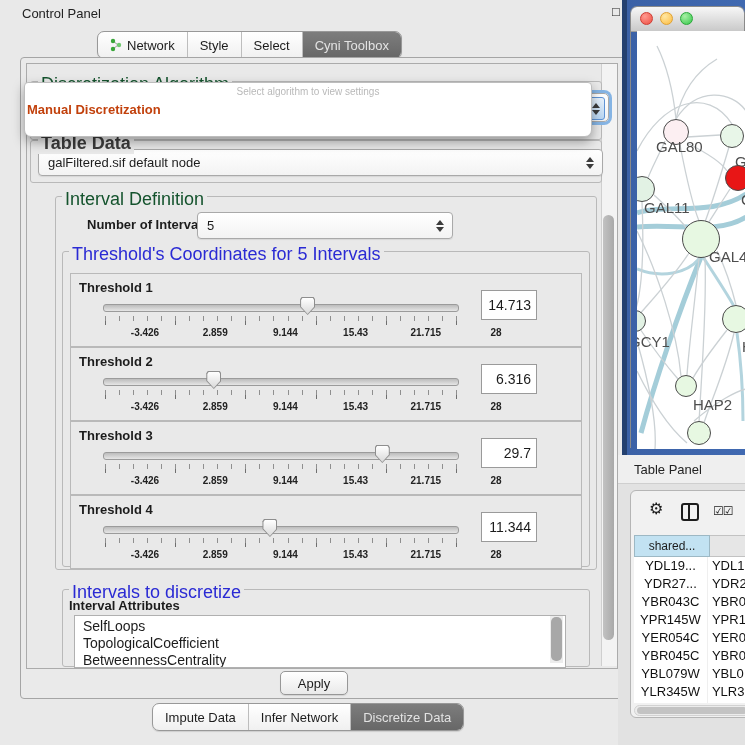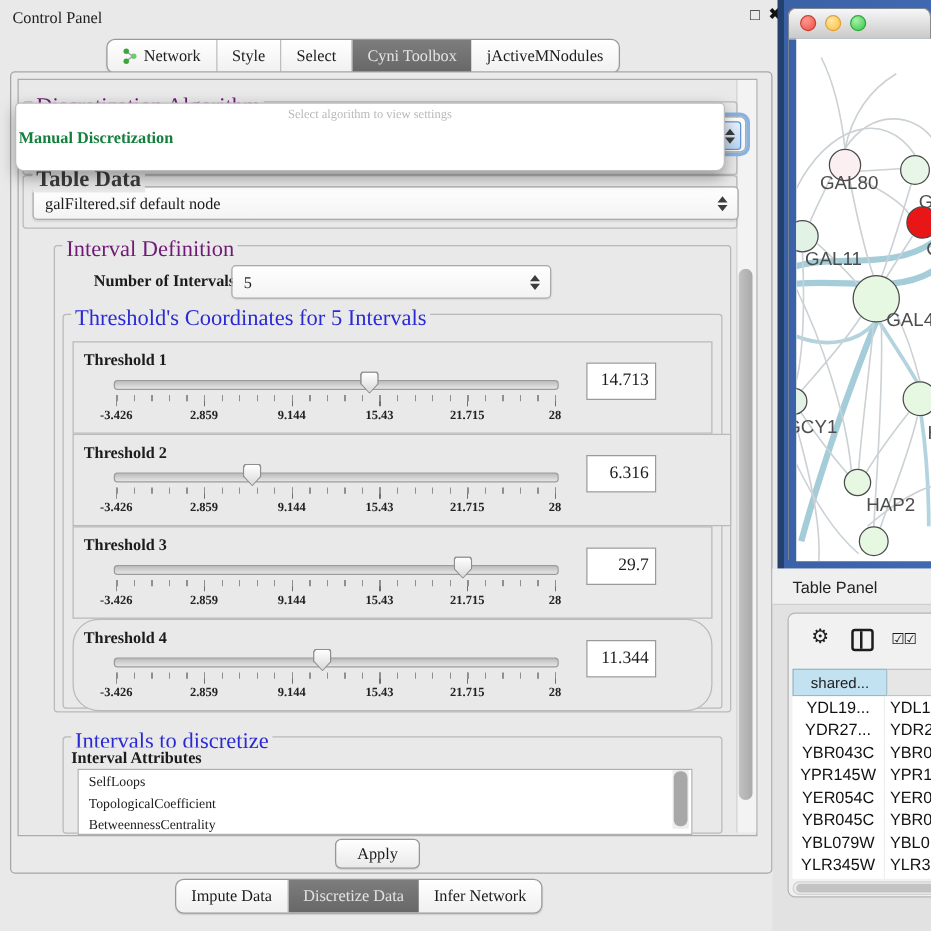--- a/index.html
+++ b/index.html
@@ -1,19 +1,19 @@
 <!DOCTYPE html>
 <html><head>
 <meta charset="utf-8">
 <style>
   html,body{margin:0;padding:0;background:#d9d9d9;}
   .screen{position:relative;width:745px;height:745px;overflow:hidden;
     background:#e9e9e9;font-family:"Liberation Sans","DejaVu Sans",sans-serif;color:#1c1c1c;}
   
-  .control-panel{position:absolute;left:0;top:0;width:622px;height:684px;font-family:Liberation Serif, serif;}
+  .control-panel{position:absolute;left:12px;top:0;width:622px;height:684px;}
   .cp-title{position:absolute;left:10px;top:6px;font-size:13px;color:#222;}
   .cp-float{position:absolute;left:600px;top:4px;font-size:13px;color:#222;}
   .cp-close{position:absolute;left:615px;top:4px;font-size:12px;font-weight:bold;color:#111;}
   .seg{position:absolute;display:flex;height:26px;border:1px solid #989898;border-radius:7px;
     background:linear-gradient(#ffffff,#f0f0f0);overflow:hidden;box-shadow:0 1px 1px rgba(0,0,0,.12);}
   .seg-item{display:flex;align-items:center;justify-content:center;gap:5px;font-size:13px;
     padding:0 12px;border-right:1px solid #bdbdbd;white-space:nowrap;}
   .seg-item:last-child{border-right:none;}
   .seg-item.selected{background:linear-gradient(#7d7d7d,#676767);color:#e3e3e3;border-right:none;}
   .top-tabs{left:85px;top:31px;}
@@ -21,68 +21,68 @@
   .outer-panel{position:absolute;left:8px;top:57px;width:608px;height:640px;
     border:1px solid #a5a5a5;border-radius:4px;background:#eaeaea;}
   .scroll-content{position:absolute;left:14px;top:63px;width:590px;height:604px;
     border:1px solid #ababab;background:#e9e9e9;}
   .v-scroll{position:absolute;left:589px;top:64px;width:15px;height:602px;
     background:#f3f3f3;border-left:1px solid #cfcfcf;}
   .v-thumb{position:absolute;left:591px;top:215px;width:11px;height:425px;border-radius:6px;
     background:linear-gradient(90deg,#c2c2c2,#a9a9a9);}
   .group{position:absolute;border:1px solid #b9b9b9;border-radius:3px;}
   .group-title{position:absolute;font-size:18px;background:#e9e9e9;padding:0 3px;z-index:5;white-space:nowrap;text-align:center;}
-  .t-green{color:#701a75;}
+  .t-green{color:#14532d;}
   .t-blue{color:#2a2ad4;}
   .t-dark{color:#3c3c3c;font-weight:600;}
   .combo{position:absolute;background:linear-gradient(#ffffff,#f3f3f3);border:1px solid #a9a9a9;
     border-radius:4px;font-size:13px;display:flex;align-items:center;padding-left:9px;
     box-shadow:0 1px 1px rgba(0,0,0,.08);}
   .stepper{position:absolute;right:8px;top:50%;transform:translateY(-50%);display:flex;
     flex-direction:column;gap:2px;align-items:center;}
   .tri-up{width:0;height:0;border-left:4px solid transparent;border-right:4px solid transparent;
     border-bottom:5px solid #3c3c3c;}
   .tri-down{width:0;height:0;border-left:4px solid transparent;border-right:4px solid transparent;
     border-top:5px solid #3c3c3c;}
   .algo-combo{left:24px;top:93px;width:562px;height:27px;border-radius:5px;z-index:10;
     box-shadow:0 0 0 3px #85b4e4;}
   .focus-stepper{position:absolute;right:3px;top:3px;width:17px;height:21px;border-radius:3px;
     border:1px solid #5f94d6;background:linear-gradient(#e8f2fc,#b9d6f2);display:flex;
     flex-direction:column;gap:2px;align-items:center;justify-content:center;}
   .popup{position:absolute;left:12px;top:82px;width:566px;height:53px;background:#ffffff;
     border:1px solid #bdbdbd;border-radius:4px 4px 7px 7px;z-index:60;
     box-shadow:0 5px 12px rgba(0,0,0,.35);}
   .popup-placeholder{position:absolute;left:0;right:0;top:3px;text-align:center;font-size:10px;color:#b9b9b9;}
-  .popup-item{position:absolute;left:2px;font-size:13px;color:#15803d;white-space:nowrap;}
+  .popup-item{position:absolute;left:2px;font-size:13px;color:#c2410c;white-space:nowrap;}
   .popup-item.bold{font-weight:bold;top:19px;}
   .popup-item.plain{top:35px;}
   .noi-label{position:absolute;left:75px;top:217px;font-size:13px;font-weight:bold;}
   
   #th-list{position:absolute;left:58px;top:273px;width:510px;height:296px;}
   .th-panel{position:absolute;left:0;width:510px;height:72px;border:1px solid #b9b9b9;background:#e9e9e9;}
   .th-label{position:absolute;left:8px;top:6px;font-size:13px;font-weight:bold;}
   .track{position:absolute;left:32px;top:30px;width:354px;height:6px;border-radius:3px;
     background:linear-gradient(#bcbcbc,#e6e6e6);border:1px solid #9b9b9b;}
   .thumb-outer{position:absolute;top:23px;width:15px;height:18px;background:#8e8e8e;
     clip-path:polygon(10% 0,90% 0,100% 12%,100% 55%,50% 100%,0 55%,0 12%);}
   .thumb-inner{position:absolute;left:1px;top:1px;width:13px;height:16px;
     background:linear-gradient(#ffffff,#d9d9d9);
     clip-path:polygon(10% 0,90% 0,100% 12%,100% 55%,50% 100%,0 55%,0 12%);}
   .minor-ticks{position:absolute;left:34px;top:42px;width:352px;height:5px;
     background:repeating-linear-gradient(90deg,#8f8f8f 0,#8f8f8f 1px,transparent 1px,transparent 14.04px);}
   .major-ticks{position:absolute;left:34px;top:42px;width:352px;height:9px;
     background:repeating-linear-gradient(90deg,#6f6f6f 0,#6f6f6f 1px,transparent 1px,transparent 70.2px);}
-  .tick-lab{position:absolute;top:53px;transform:translateX(-50%);font-size:10px;font-weight:bold;color:#222;white-space:nowrap;}
+  .tick-lab{position:absolute;top:53px;transform:translateX(-50%);font-size:10px;font-weight:bold;color:#222;white-space:nowrap;margin-left:40px;}
   .value-box{position:absolute;left:410px;top:16px;width:56px;height:30px;background:#ffffff;
     border:1px solid #9a9a9a;font-size:14px;display:flex;align-items:center;justify-content:flex-end;
     padding-right:5px;box-sizing:border-box;}
   .num-label{position:absolute;left:57px;top:598px;font-size:13px;font-weight:bold;background:#e9e9e9;z-index:5;}
   .attr-list{position:absolute;left:62px;top:615px;width:490px;height:49px;background:#ffffff;
     border:1px solid #b0b0b0;overflow:hidden;margin:0;padding:2px 0 0 0;list-style:none;z-index:4;}
-  .attr-list li{font-size:11px;line-height:17px;padding-left:8px;}
+  .attr-list li{font-size:14px;line-height:17px;padding-left:8px;}
   .attr-scroll{position:absolute;left:538px;top:616px;width:13px;height:47px;background:#ededed;z-index:6;}
   .attr-thumb{position:absolute;left:1px;top:1px;width:11px;height:44px;border-radius:5px;background:#a8a8a8;}
   .apply-btn{position:absolute;left:268px;top:671px;width:66px;height:22px;border-radius:5px;
     border:1px solid #979797;background:linear-gradient(#ffffff,#e9e9e9);font-size:13px;
     display:flex;align-items:center;justify-content:center;box-shadow:0 1px 1px rgba(0,0,0,.1);}
   .net-icon{display:inline-flex;width:12px;height:14px;}
   
   .network-frame{position:absolute;left:622px;top:0;width:123px;height:455px;
     background:linear-gradient(90deg,#24406f 0,#24406f 5px,#3b61a6 5px,#4069b1 100%);}
   .mac-window{position:absolute;left:8px;top:6px;width:115px;height:442px;
@@ -144,23 +144,20 @@
       </div>
       <div class="seg-item">
         <span>Style</span>
       </div>
       <div class="seg-item">
         <span>Select</span>
       </div>
       <div class="seg-item selected">
         <span>Cyni Toolbox</span>
       </div>
-      <div class="seg-item">
-        <span>jActiveMNodules</span>
-      </div>
     </div>
 
     <div class="outer-panel"></div>
     <div class="scroll-content"></div>
     <div class="v-scroll"></div>
     <div class="v-thumb"></div>
 
     <div class="group" style="left:18px;top:81px;width:570px;height:57px;"></div>
     <span class="group-title t-green" style="left:26px;top:74px;">Discretization Algorithm</span>
     <div class="combo algo-combo">
@@ -208,21 +205,21 @@
           <span class="tick-lab" style="left: 104.2px;">2.859</span>
           <span class="tick-lab" style="left: 174.4px;">9.144</span>
           <span class="tick-lab" style="left: 244.6px;">15.43</span>
           <span class="tick-lab" style="left: 314.8px;">21.715</span>
           <span class="tick-lab" style="left: 385px;">28</span>
           <div class="thumb-outer" style="left: 229.096px;">
             <div class="thumb-inner"></div>
           </div>
           <div class="value-box">14.713</div>
         </div>
-        <div class="th-panel" style="top: 74px; padding-left: 15px;">
+        <div class="th-panel" style="top: 74px;">
           <span class="th-label">Threshold 2</span>
           <div class="track"></div>
           <div class="major-ticks"></div>
           <div class="minor-ticks"></div>
           <span class="tick-lab" style="left: 34px;">-3.426</span>
           <span class="tick-lab" style="left: 104.2px;">2.859</span>
           <span class="tick-lab" style="left: 174.4px;">9.144</span>
           <span class="tick-lab" style="left: 244.6px;">15.43</span>
           <span class="tick-lab" style="left: 314.8px;">21.715</span>
           <span class="tick-lab" style="left: 385px;">28</span>
@@ -240,21 +237,21 @@
           <span class="tick-lab" style="left: 104.2px;">2.859</span>
           <span class="tick-lab" style="left: 174.4px;">9.144</span>
           <span class="tick-lab" style="left: 244.6px;">15.43</span>
           <span class="tick-lab" style="left: 314.8px;">21.715</span>
           <span class="tick-lab" style="left: 385px;">28</span>
           <div class="thumb-outer" style="left: 303.784px;">
             <div class="thumb-inner"></div>
           </div>
           <div class="value-box">29.7</div>
         </div>
-        <div class="th-panel" style="top: 222px; border-radius: 21px;">
+        <div class="th-panel" style="top: 222px;">
           <span class="th-label">Threshold 4</span>
           <div class="track"></div>
           <div class="major-ticks"></div>
           <div class="minor-ticks"></div>
           <span class="tick-lab" style="left: 34px;">-3.426</span>
           <span class="tick-lab" style="left: 104.2px;">2.859</span>
           <span class="tick-lab" style="left: 174.4px;">9.144</span>
           <span class="tick-lab" style="left: 244.6px;">15.43</span>
           <span class="tick-lab" style="left: 314.8px;">21.715</span>
           <span class="tick-lab" style="left: 385px;">28</span>
@@ -276,25 +273,25 @@
     <div class="attr-scroll">
         <div class="attr-thumb"></div>
       </div>
 
     <div class="apply-btn">Apply</div>
 
     <div class="seg bottom-tabs">
       <div class="seg-item">
         <span>Impute Data</span>
       </div>
+      <div class="seg-item">
+        <span>Infer Network</span>
+      </div>
       <div class="seg-item selected">
         <span>Discretize Data</span>
-      </div>
-      <div class="seg-item">
-        <span>Infer Network</span>
       </div>
     </div>
   </section>
 
   <section class="network-frame">
     <div class="mac-window">
       <div class="mac-titlebar">
         <span class="light red"></span>
         <span class="light yellow"></span>
         <span class="light green"></span>

